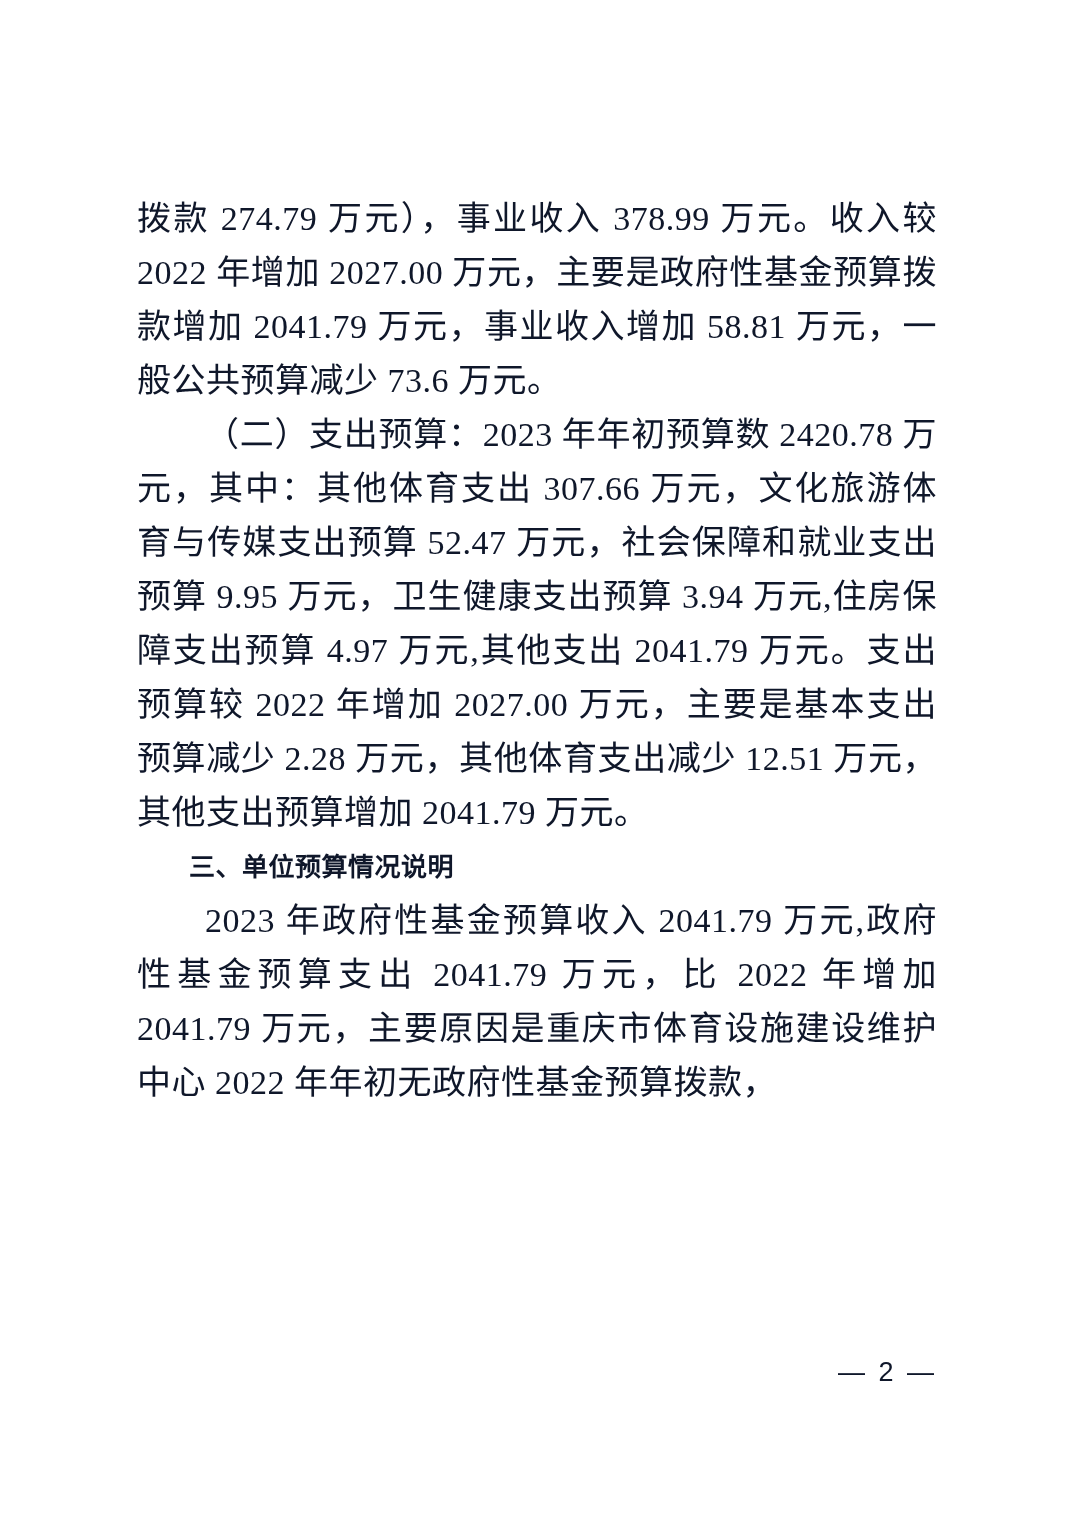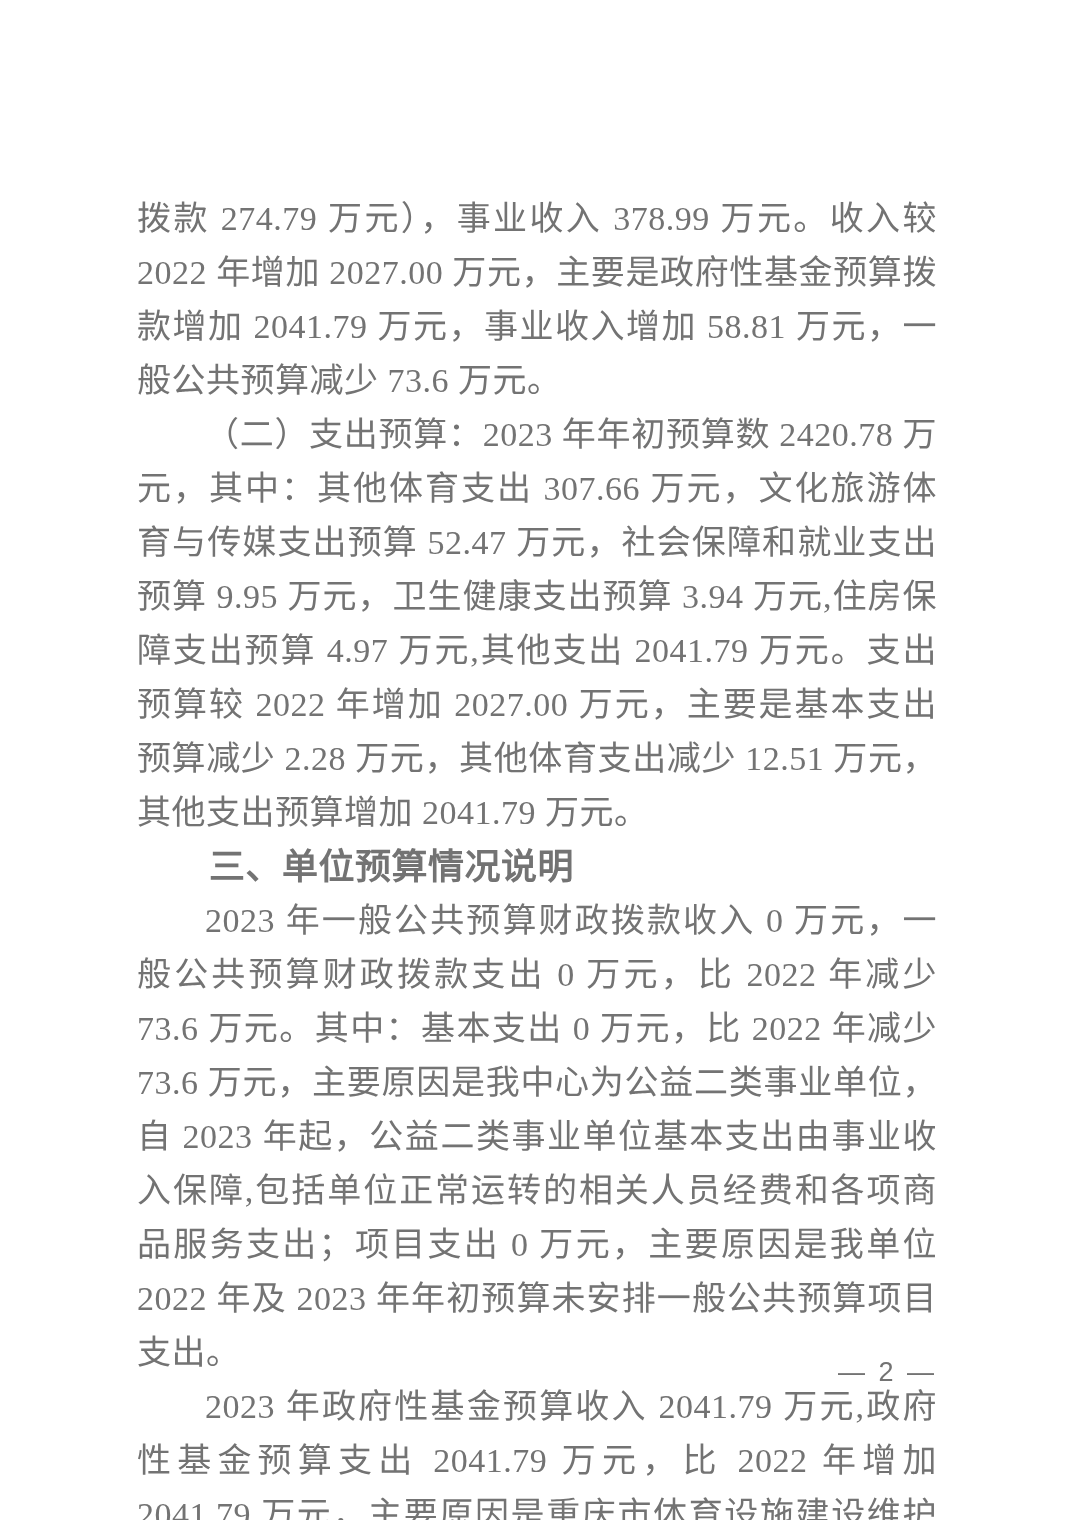--- a/index.html
+++ b/index.html
@@ -5,21 +5,21 @@
   html, body {
     margin: 0;
     padding: 0;
     background: #ffffff;
   }
   .sheet {
     position: relative;
     width: 1074px;
     height: 1520px;
     background: #ffffff;
-    color: #737373;
+    color: #0f172a;
     font-family: "Liberation Serif", "DejaVu Serif", serif;
     overflow: hidden;
   }
   .doc-body {
     position: absolute;
     left: 137px;
     top: 192px;
     width: 800px;
     font-size: 34px;
     line-height: 54px;
@@ -38,21 +38,21 @@
   }
   .lead-kai {
     
   }
   .section-heading {
     margin: 0;
     padding: 0;
     text-indent: 2em;
     font-family: "Liberation Sans", "DejaVu Sans", sans-serif;
     font-weight: bold;
-    font-size: 36px;
+    font-size: 26px;
     line-height: 54px;
     text-align: left;
   }
   .page-number {
     position: absolute;
     top: 1352px;
     right: 137px;
     font-size: 27px;
     line-height: 40px;
     letter-spacing: 3px;
@@ -65,20 +65,19 @@
 
 <div class="sheet">
   <div class="doc-body">
 
     <p class="para-noindent">拨款 274.79 万元），事业收入 378.99 万元。收入较 2022 年增加 2027.00 万元，主要是政府性基金预算拨款增加 2041.79 万元，事业收入增加 58.81 万元，一般公共预算减少 73.6 万元。</p>
 
     <p class="para-indent"><span class="lead-kai">（二）支出预算：</span><span>2023 年年初预算数 2420.78 万元，其中：其他体育支出 307.66 万元，文化旅游体育与传媒支出预算 52.47 万元，社会保障和就业支出预算 9.95 万元，卫生健康支出预算 3.94 万元,住房保障支出预算 4.97 万元,其他支出 2041.79 万元。支出预算较 2022 年增加 2027.00 万元，主要是基本支出预算减少 2.28 万元，其他体育支出减少 12.51 万元，其他支出预算增加 2041.79 万元。</span></p>
 
     <h2 class="section-heading">三、单位预算情况说明</h2>
 
-    <p class="para-indent">2023 年一般公共预算财政拨款收入 0 万元，一般公共预算财政拨款支出 0 万元，比 2022 年减少 73.6 万元。其中：基本支出 0 万元，比 2022 年减少 73.6 万元，主要原因是我中心为公益二类事业单位，自 2023 年起，公益二类事业单位基本支出由事业收入保障,包括单位正常运转的相关人员经费和各项商品服务支出；项目支出 0 万元，主要原因是我单位 2022 年及 2023 年年初预算未安排一般公共预算项目支出。</p>
 
     <p class="para-indent">2023 年政府性基金预算收入 2041.79 万元,政府性基金预算支出 2041.79 万元，比 2022 年增加 2041.79 万元，主要原因是重庆市体育设施建设维护中心 2022 年年初无政府性基金预算拨款，</p>
 
   </div>
 
   <div class="page-number">— 2 —</div>
 </div>
 
 </body></html>

